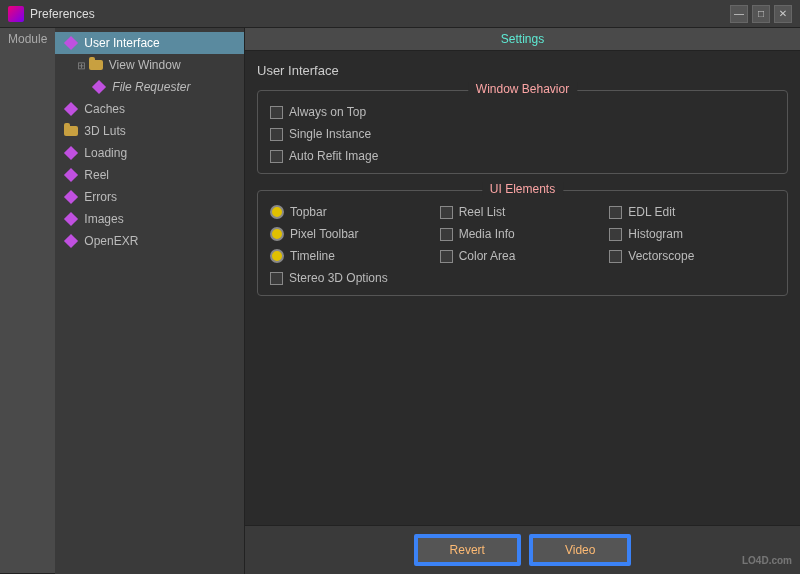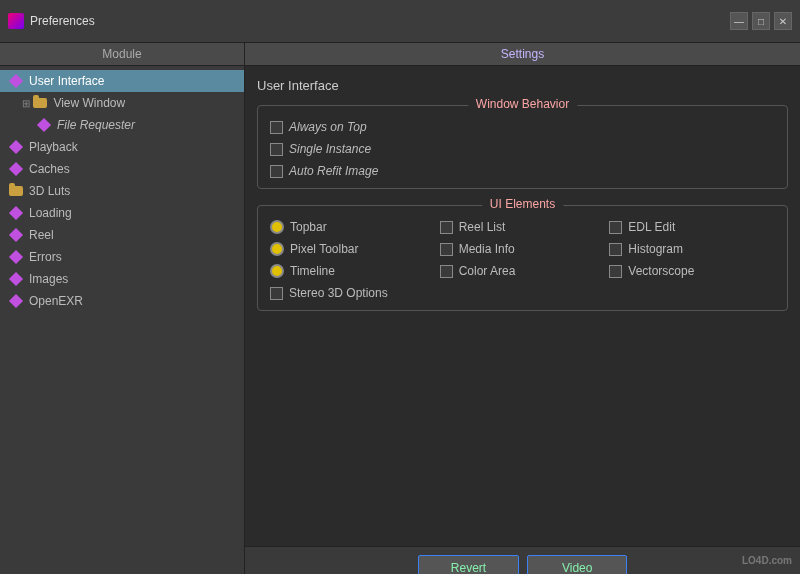--- a/index.html
+++ b/index.html
@@ -1,21 +1,21 @@
 <!DOCTYPE html>
 <html><head>
   <meta charset="utf-8">
   <style>
     * { box-sizing: border-box; margin: 0; padding: 0; }
     body { font-family: Arial, sans-serif; font-size: 13px; background: #2b2b2b; color: #ccc; width: 800px; height: 574px; overflow: hidden; }
 
     
     .titlebar {
       background: #3c3c3c;
-      height: 43px;
+      height: 28px;
       display: flex;
       align-items: center;
       padding: 0 8px;
       border-bottom: 1px solid #222;
       user-select: none;
     }
     .titlebar-icon {
       width: 16px; height: 16px;
       background: linear-gradient(135deg, #e07, #70e);
       border-radius: 2px;
@@ -45,21 +45,21 @@
       display: flex;
       height: calc(574px - 28px);
     }
 
     
     .left-panel {
       width: 245px;
       background: #3a3a3a;
       border-right: 1px solid #222;
       display: flex;
-      flex-direction: column;
+      flex-direction: row;
     }
     .panel-header {
       background: #4a4a4a;
       padding: 4px 8px;
       font-size: 12px;
       color: #aaa;
       border-bottom: 1px solid #222;
       text-align: center;
     }
     .module-list {
@@ -117,21 +117,21 @@
     .right-panel {
       flex: 1;
       background: #2b2b2b;
       display: flex;
       flex-direction: column;
     }
     .settings-header {
       background: #4a4a4a;
       padding: 4px 8px;
       font-size: 12px;
-      color: #c4b5fd;
+      color: #5eead4;
       border-bottom: 1px solid #222;
       text-align: center;
     }
     .settings-content {
       flex: 1;
       padding: 12px;
       overflow-y: auto;
     }
     .section-title {
       font-size: 13px;
@@ -178,21 +178,20 @@
       display: flex;
       flex-direction: column;
       gap: 8px;
     }
     .checkbox-item {
       display: flex;
       align-items: center;
       gap: 6px;
       font-size: 12px;
       color: #bbb;
-      font-style: italic;
     }
     .cb-box {
       width: 13px; height: 13px;
       border: 1px solid #888;
       background: #3a3a3a;
       flex-shrink: 0;
       display: flex; align-items: center; justify-content: center;
     }
     .radio-item {
       display: flex;
@@ -246,22 +245,22 @@
       background: #3a3a3a;
       border-top: 1px solid #222;
       padding: 8px 12px;
       display: flex;
       gap: 8px;
       justify-content: center;
     }
     .footer-btn {
       padding: 5px 32px;
       background: #555;
-      border: 1px solid #3b82f6;
-      color: #86efac;
+      border: 4px solid #3b82f6;
+      color: #fdba74;
       font-size: 12px;
       cursor: pointer;
       border-radius: 2px;
       min-width: 100px;
       text-align: center;
     }
 
     
     .watermark {
       position: fixed;
@@ -306,26 +305,20 @@
         <span>View Window</span>
       </div>
 
       <div class="module-item sub2">
         <span class="item-icon">
             <div class="icon-diamond"></div>
           </span>
         <span>File Requester</span>
       </div>
 
-      <div class="module-item">
-        <span class="item-icon">
-            <div class="icon-diamond"></div>
-          </span>
-        <span>Playback</span>
-      </div>
 
       <div class="module-item">
         <span class="item-icon">
             <div class="icon-diamond"></div>
           </span>
         <span>Caches</span>
       </div>
 
       <div class="module-item">
         <span class="item-icon">

